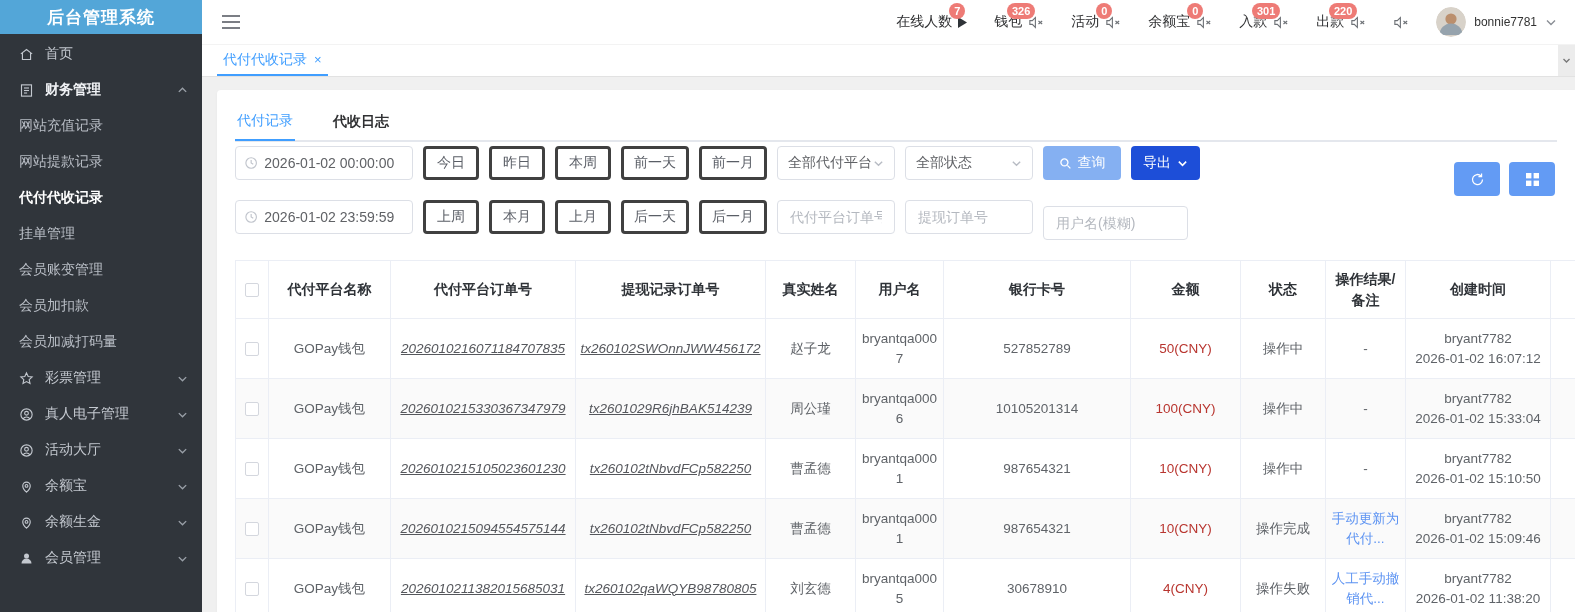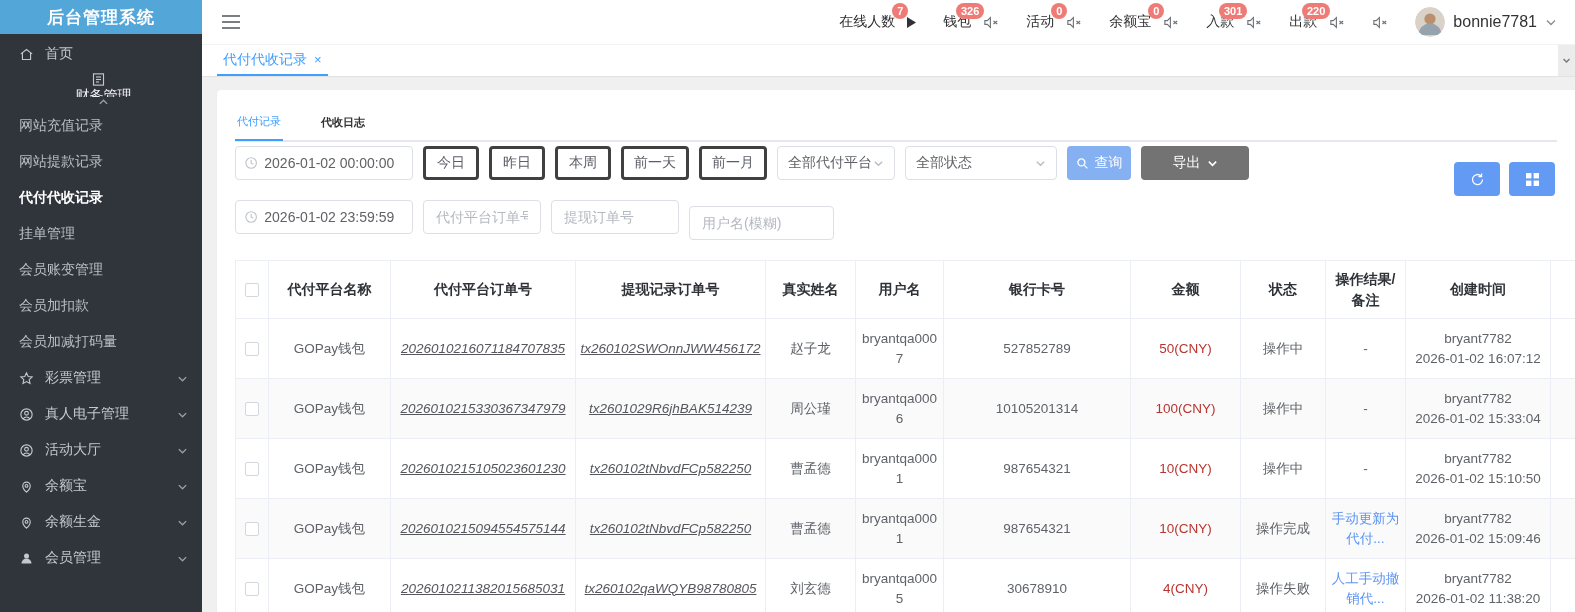--- a/index.html
+++ b/index.html
@@ -7,69 +7,69 @@
   body { font-family:"Liberation Sans","DejaVu Sans",sans-serif; font-size:14px; color:#303133; background:#f0f0f0; position:relative; }
 
   
   .sidebar { position:absolute; left:0; top:0; width:202px; height:612px; background:var(--sidebar-bg,#30353b); overflow:hidden; }
   .logo { height:34px; background:var(--logo-bg,#53a6d8); color:#fff; font-size:17px; font-weight:bold; display:flex; align-items:center; justify-content:center; letter-spacing:1px; }
   .snav { padding-top:2px; }
   .s-item { height:36px; display:flex; align-items:center; padding:0 14px 0 19px; color:#c3c8cf; font-size:14px; cursor:pointer; }
   .s-item .s-ico { width:16px; margin-right:10px; display:flex; align-items:center; color:#c3c8cf; flex:none; }
   .s-item.sub { color:#b9bec6; }
   .s-item.active { color:#fff; font-weight:bold; }
-  .s-item.parent-open { color:#f0f2f5; font-weight:normal;flex-direction:column; }
+  .s-item.parent-open { color:#f0f2f5; font-weight:bold; }
   .s-item .s-label { flex:1; white-space:nowrap; overflow:hidden; }
   .s-item .s-chev { color:#9aa0a8; display:flex; }
 
   
   .main { position:absolute; left:202px; top:0; right:0; bottom:0; }
 
   .topbar { height:45px; background:#fff; display:flex; align-items:center; padding:0 18px 0 20px; border-bottom:1px solid #f3f3f3; }
   .hamburger { display:flex; cursor:pointer; color:#5a5e66; margin-right:20px; }
   .stats { margin-left:auto; display:flex; align-items:center; gap:27px; }
-  .stat { display:flex; align-items:center; gap:12px; }
+  .stat { display:flex; align-items:center; gap:6px; }
   .stat-label { position:relative; font-size:14px; color:#303133; white-space:nowrap; }
   .badge { position:absolute; top:-10px; right:-13px; background:var(--badge,#ee7b76); color:#fff; font-size:11px; line-height:16px; min-width:16px; text-align:center; border-radius:9px; padding:0 5px; font-weight:bold; }
   .stat .ico, .lone-ico { display:flex; color:#6e7277; cursor:pointer; }
   .userbox { display:flex; align-items:center; gap:8px; margin-left:27px; cursor:pointer; }
   .avatar { width:30px; height:30px; border-radius:50%; overflow:hidden; flex:none; }
-  .username { font-size:16px; color:#333; }
+  .username { font-size:12px; color:#333; }
   .user-chev { color:#8a8e95; display:flex; }
 
   
   .tabbar { height:32px; background:#fff; border-bottom:1px solid #e2e2e2; display:flex; align-items:stretch; padding-left:15px; position:relative; }
   .wtab { display:flex; align-items:center; gap:7px; padding:0 6px; color:var(--accent,#409eff); font-size:14px; border-bottom:2px solid var(--accent,#409eff); cursor:pointer; }
   .wtab .tclose { font-size:13px; line-height:1; cursor:pointer; }
   .tab-dd { position:absolute; right:0; top:0; bottom:0; width:17px; background:#ececec; display:flex; align-items:center; justify-content:center; color:#777; cursor:pointer; }
 
   
   .content { position:absolute; top:77px; left:0; right:0; bottom:0; background:#f0f0f0; }
   .card { position:absolute; left:15px; top:13px; right:0; bottom:-40px; background:#fff; border-radius:4px 0 0 0; padding:12px 18px 0 18px; box-shadow:0 1px 3px rgba(0,0,0,.04); }
 
   .itabs { display:flex; gap:36px; border-bottom:2px solid #e4e7ed; height:40px; position:relative; }
-  .itab { font-size:11px; padding:0 2px; display:flex; align-items:center; cursor:pointer; color:#303133; font-weight:bold; position:relative; top:1px; }
+  .itab { font-size:14px; padding:0 2px; display:flex; align-items:center; cursor:pointer; color:#303133; font-weight:bold; position:relative; top:1px; }
   .itab.active { color:var(--accent,#409eff); border-bottom:2px solid var(--accent,#409eff); font-weight:normal; }
 
   .frow { display:flex; gap:10px; margin-top:14px; align-items:center; }
   .frow:nth-of-type(2) { margin-top:4px; }
   .dinput { width:178px; height:34px; border:1px solid #dcdfe6; border-radius:4px; background:#fff; display:flex; align-items:center; padding:0 8px 0 9px; gap:7px; overflow:hidden; }
   .dinput input { border:none; outline:none; font-size:14px; color:#606266; width:100%; font-family:inherit; background:transparent; }
   .qbtn { height:34px; border:3px solid #404040; background:#fff; border-radius:4px; font-size:14px; color:#5a5e66; cursor:pointer; padding:0 4px; font-family:inherit; }
   .qbtn.w1 { width:56px; } .qbtn.w2 { width:68px; }
   .sel { width:118px; height:34px; border:1px solid #dcdfe6; border-radius:4px; display:flex; align-items:center; padding:0 10px; color:#606266; font-size:14px; cursor:pointer; background:#fff; }
-  .sel.wide { width:152px; }
+  .sel.wide { width:128px; }
   .sel .sel-txt { flex:1; white-space:nowrap; overflow:hidden; }
   .sel .s-chev { color:#b8bcc4; display:flex; }
   .tinput { height:34px; border:1px solid #dcdfe6; border-radius:4px; padding:0 12px; font-size:14px; color:#606266; outline:none; font-family:inherit; }
   .tinput::placeholder { color:#b4b8bf; }
   .ti1 { width:118px; } .ti2 { width:128px; } .ti3 { width:145px;margin-top:12px; }
   .btn { height:34px; border:none; border-radius:4px; color:#fff; font-size:14px; display:inline-flex; align-items:center; justify-content:center; gap:6px; cursor:pointer; font-family:inherit; }
-  .btn.search { width:64px; background:#85b0f2; }
-  .btn.export { width:108px; background:#737373; }
+  .btn.search { width:78px; background:#85b0f2; }
+  .btn.export { width:69px; background:#1d4ed8; }
   .tool-right { position:absolute; top:72px; right:20px; display:flex; gap:9px; }
   .icobtn { width:46px; height:34px; background:#639bf4; border:none; border-radius:4px; display:flex; align-items:center; justify-content:center; cursor:pointer; }
 
   
   table { border-collapse:collapse; table-layout:fixed; width:1340px; margin-top:20px; }
   th,td { border:1px solid #ebeef5; text-align:center; vertical-align:middle; font-size:13.5px; color:#5f6368; padding:4px 3px; word-break:break-all; }
   th { height:58px; color:#2f3338; font-weight:bold; font-size:14px; background:#fff; line-height:21px; }
   td { height:60px; line-height:20px; }
   tbody tr:nth-child(even) td { background:#fafafa; }
   .cb { display:inline-block; width:14px; height:14px; border:1px solid #d4d7de; border-radius:2px; background:#fff; cursor:pointer; vertical-align:middle; }
@@ -381,20 +381,27 @@
       </div>
 
       <div class="frow">
         <div class="dinput">
           <svg width="14" height="14" viewBox="0 0 14 14">
               <circle cx="7" cy="7" r="6" fill="none" stroke="#c0c4cc" stroke-width="1.3"></circle>
               <path d="M7 3.6V7l2.4 1.5" fill="none" stroke="#c0c4cc" stroke-width="1.3"></path>
             </svg>
           <input readonly="" value="2026-01-02 23:59:59" style="">
         </div>
+        <span id="quick2" style="display:flex;gap:10px">
+            <button class="qbtn w1">上周</button>
+            <button class="qbtn w1">本月</button>
+            <button class="qbtn w1">上月</button>
+            <button class="qbtn w2">后一天</button>
+            <button class="qbtn w2">后一月</button>
+          </span>
         <input class="tinput ti1" placeholder="代付平台订单号" style="">
         <input class="tinput ti2" placeholder="提现订单号" style="">
         <input class="tinput ti3" placeholder="用户名(模糊)" style="">
       </div>
 
       <div class="tool-right">
         <button class="icobtn">
           <svg width="15" height="15" viewBox="0 0 24 24" fill="none" stroke="#fff" stroke-width="2">
               <path d="M20 12a8 8 0 1 1-2.4-5.7"></path>
               <polyline points="18.5,2.5 18.5,7.5 13.5,7.5"></polyline>

